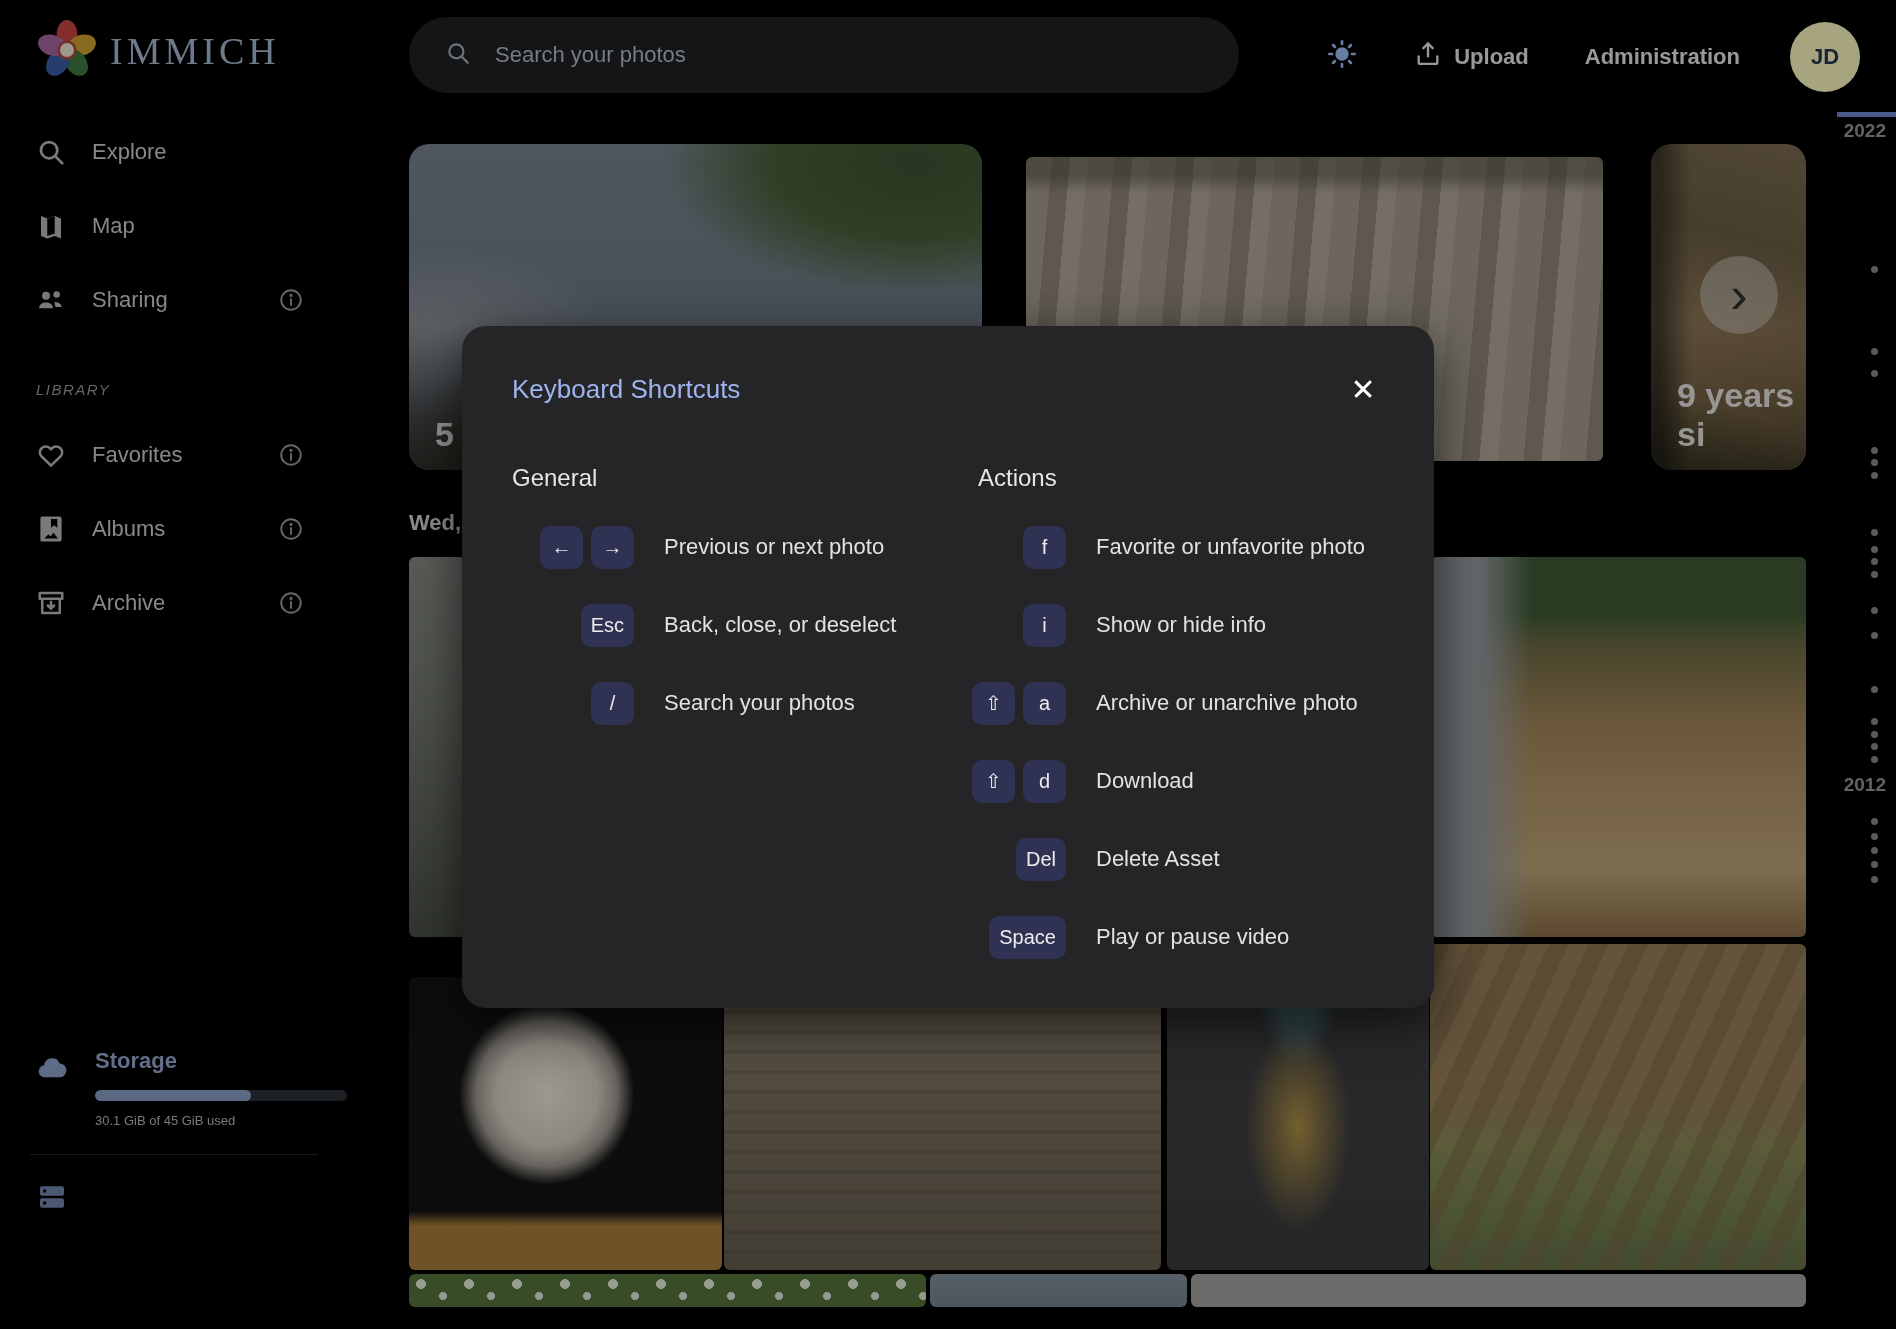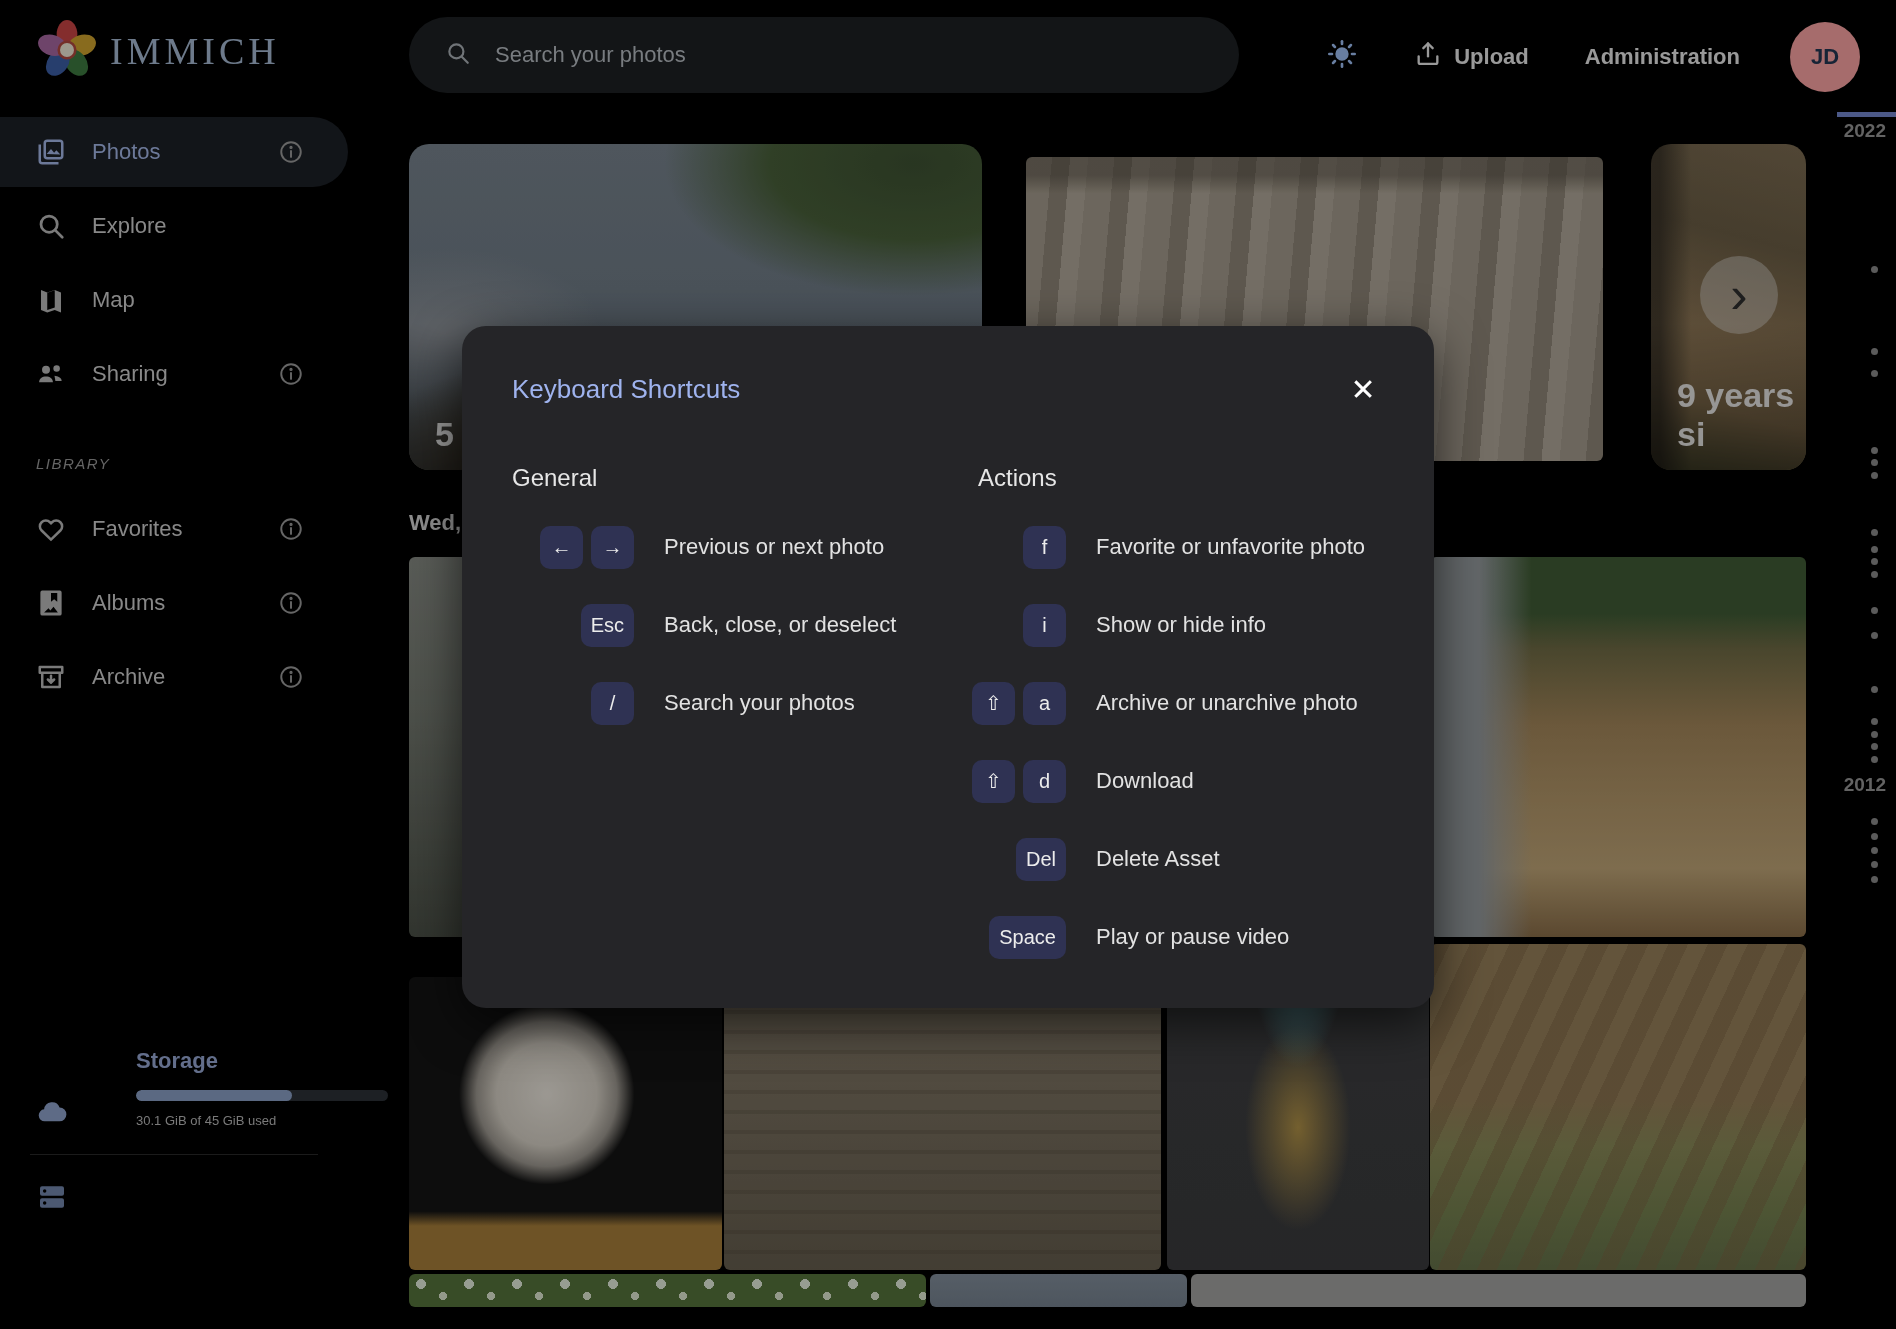--- a/index.html
+++ b/index.html
@@ -10,33 +10,33 @@
   .brand{position:absolute;left:38px;top:20px;display:flex;align-items:center;gap:14px;}
   .brand-name{font-family:"Liberation Serif", serif;font-size:38px;letter-spacing:4px;color:#a6bad3;font-weight:400;}
   .searchbar{position:absolute;left:409px;top:17px;width:830px;height:76px;border-radius:38px;
              background:#1d2023;display:flex;align-items:center;padding:0 10px 0 36px;box-sizing:border-box;}
   .searchbar svg{flex:0 0 auto;}
   .searchbar input{flex:1;margin-left:22px;background:transparent;border:none;outline:none;
                    color:#cfd3d8;font-size:22px;font-family:"Liberation Sans",sans-serif;}
   .searchbar input::placeholder{color:#b7bcc2;}
   .nav-right{position:absolute;right:36px;top:0;height:113px;display:flex;align-items:center;gap:44px;}
   .nav-btn{display:flex;align-items:center;gap:12px;font-size:22px;font-weight:700;color:#e8e8e8;cursor:pointer;background:none;border:none;font-family:inherit;}
-  .avatar{width:70px;height:70px;border-radius:50%;background:#fca5a5;display:flex;align-items:center;justify-content:center;
+  .avatar{width:70px;height:70px;border-radius:50%;background:#fef9c3;display:flex;align-items:center;justify-content:center;
           color:#243752;font-size:22px;font-weight:700;}
   
   .sidebar{position:absolute;left:0;top:113px;width:348px;height:1216px;background:#000;z-index:4;}
   .side-item{position:relative;display:flex;align-items:center;height:70px;margin:4px 0;cursor:pointer;}
   .side-item .icn{width:30px;height:30px;margin-left:36px;color:#b9b9b9;flex:0 0 auto;}
   .side-item .lbl{margin-left:26px;font-size:22px;font-weight:500;color:#cfcfcf;flex:1;}
   .side-item .info{width:26px;height:26px;margin-right:44px;color:#9b9b9b;}
   .side-item.active{background:#1c2026;border-radius:0 35px 35px 0;}
   .side-item.active .icn,.side-item.active .lbl{color:#a5b8e8;}
   .lib-head{margin:46px 0 22px 36px;font-size:15px;letter-spacing:1.5px;color:#9a9a9a;font-weight:500;font-style:italic;}
   .storage-block{position:absolute;left:0;top:935px;width:348px;}
-  .storage-row{display:flex;align-items:flex-end;gap:41px;}
+  .storage-row{display:flex;align-items:flex-start;}
   .storage-icn{width:32px;height:32px;margin:4px 0 0 36px;color:#8fa3cc;}
   .storage-body{margin-left:27px;flex:1;}
   .storage-title{font-size:22px;font-weight:700;color:#96a8d4;}
   .pbar{margin-top:16px;width:252px;height:11px;border-radius:6px;background:#2c3138;overflow:hidden;}
   .pbar-fill{height:100%;border-radius:6px;background:#8ba0c6;}
   .pbar-text{margin-top:12px;font-size:13px;color:#b9b9b9;}
   .side-divider{margin:26px 0 24px 30px;width:288px;border-top:1px solid #2a2a2a;}
   .server-row{display:flex;align-items:flex-start;}
   .server-icn{width:32px;height:32px;margin:2px 0 0 36px;color:#7488ae;}
   .server-body{margin-left:27px;flex:1;margin-right:30px;}
@@ -180,33 +180,20 @@
         <span>Administration</span>
       </button>
       <div class="avatar">
         <span>JD</span>
       </div>
     </div>
   </header>
 
   <aside class="sidebar">
     <nav id="side-main">
-        <div class="side-item active">
-          <span class="icn"><svg width="30" height="30" viewBox="0 0 24 24" fill="none" stroke="currentColor" stroke-width="2" stroke-linejoin="round">
-              <path d="M3 6v13a2 2 0 0 0 2 2h13"></path>
-              <rect x="7" y="3" width="14" height="14" rx="2"></rect>
-              <path d="M8.5 13.5l3.5-4 2.5 3 1.8-2 3.2 3.5" fill="currentColor" stroke="none"></path>
-            </svg></span>
-          <span class="lbl">Photos</span>
-          <span class="info"><svg width="26" height="26" viewBox="0 0 24 24" fill="none" stroke="currentColor" stroke-width="1.8" stroke-linecap="round">
-              <circle cx="12" cy="12" r="9"></circle>
-              <line x1="12" y1="11" x2="12" y2="16.5"></line>
-              <circle cx="12" cy="7.8" r="0.6" fill="currentColor"></circle>
-            </svg></span>
-        </div>
         <div class="side-item">
           <span class="icn"><svg width="30" height="30" viewBox="0 0 24 24" fill="none" stroke="currentColor" stroke-width="2.2" stroke-linecap="round">
               <circle cx="10.5" cy="10.5" r="6.5"></circle>
               <line x1="15.5" y1="15.5" x2="21" y2="21"></line>
             </svg></span>
           <span class="lbl">Explore</span>
         </div>
         <div class="side-item">
           <span class="icn"><svg width="30" height="30" viewBox="0 0 24 24" fill="currentColor">
               <path d="M15 4l-6 2-5-2v16l5 2 6-2 5 2V6zM9 6.2l6-2V18l-6 2z"></path>

